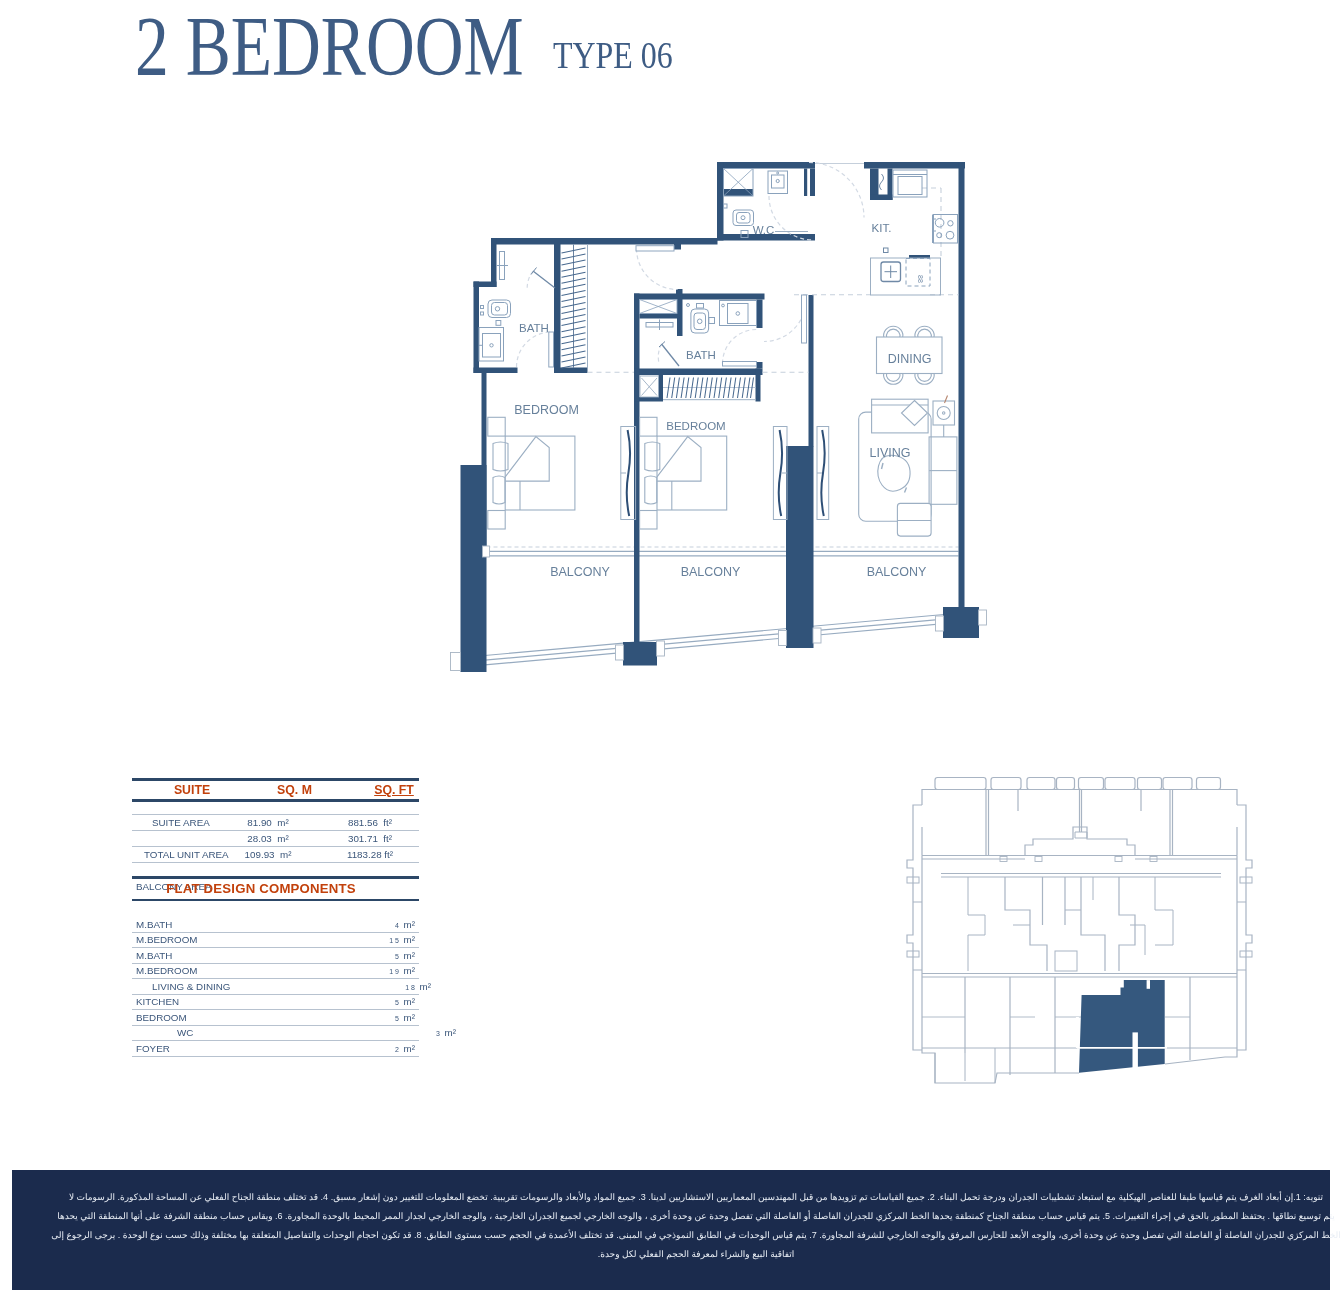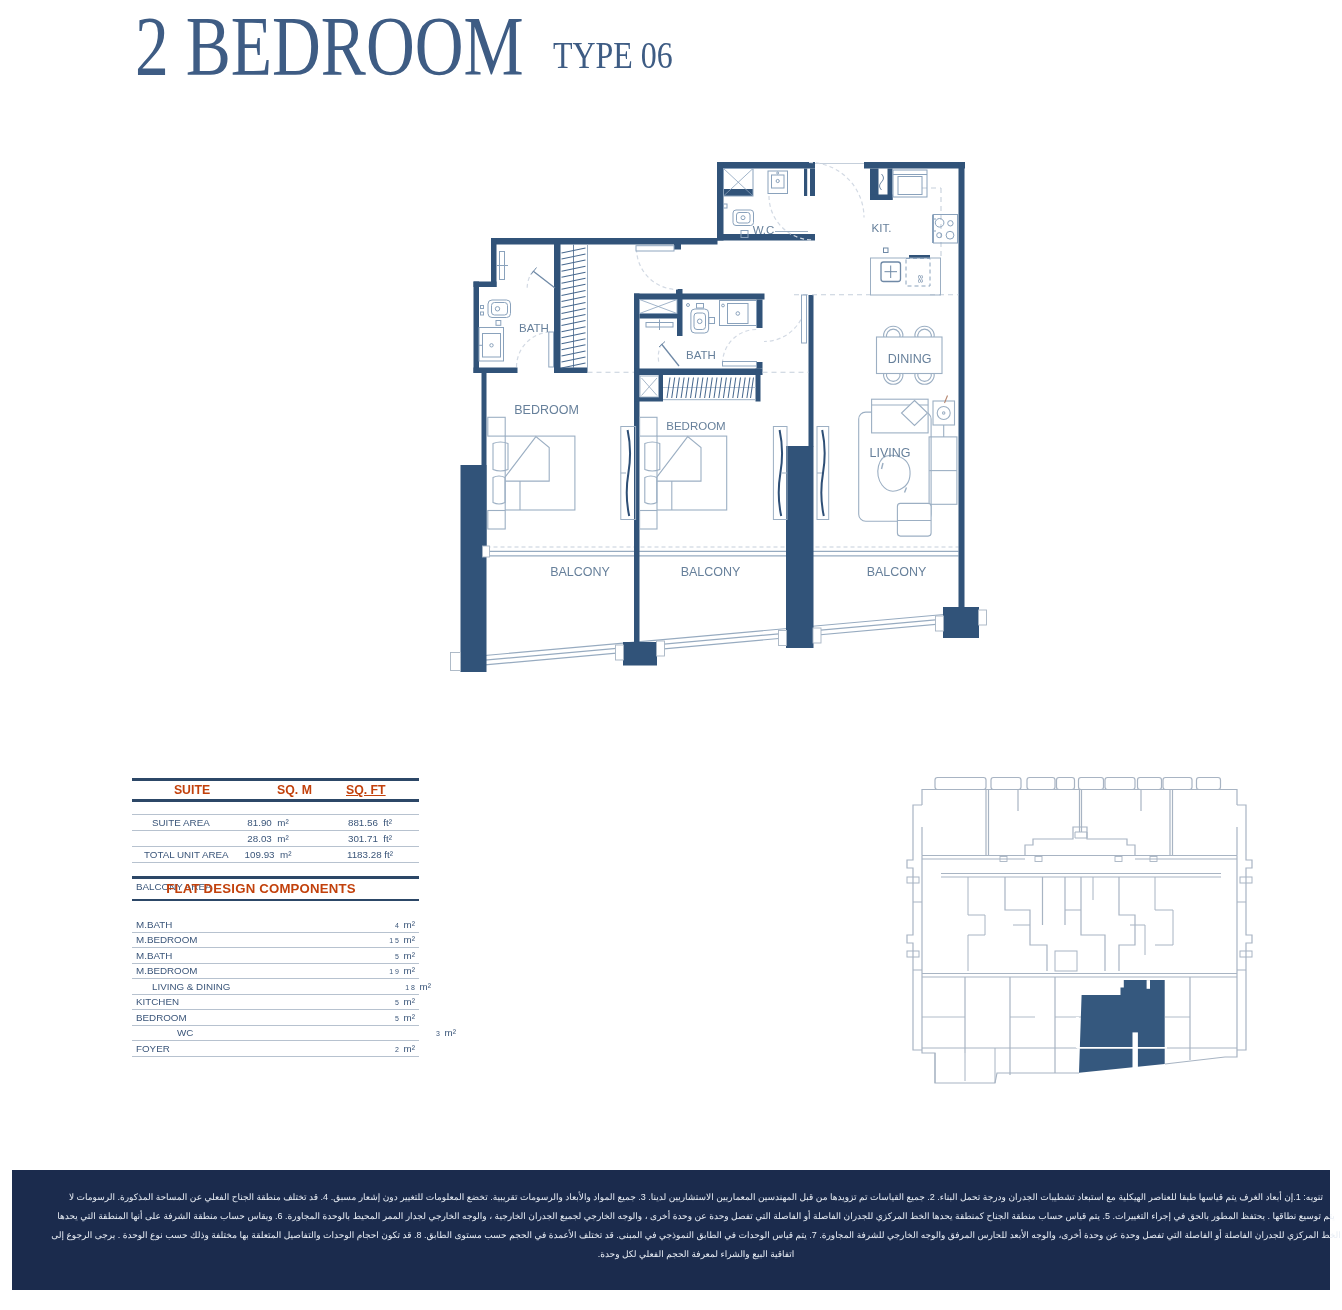--- a/index.html
+++ b/index.html
@@ -472,21 +472,21 @@
       </g>
 </g>
 </svg>
 
 <div class="abs" style="left:132px;top:0px;width:287px;height:1100px;color:#3b567a;">
 
   <div class="abs thick" style="left:0;top:778px;width:287px;"></div>
   <div class="abs t-navy" style="left:0;top:783px;width:287px;font-size:12.3px;font-weight:bold;">
     <span class="abs" style="left:10px;width:100px;text-align:center;">SUITE</span>
     <span class="abs" style="left:120px;width:85px;text-align:center;">SQ. M</span>
-    <span class="abs" style="left:214px;width:72px;text-align:left;text-decoration:underline;">SQ. FT</span>
+    <span class="abs" style="left:226px;width:72px;text-align:center;text-decoration:underline;">SQ. FT</span>
   </div>
   <div class="abs thick" style="left:0;top:799px;width:287px;"></div>
 
   <div class="abs thin" style="left:0;top:813.5px;width:287px;"></div>
   <div class="abs" style="left:4px;top:816.5px;width:283px;font-size:9.8px;">
     <span class="abs" style="left:16px;">SUITE AREA</span>
       <span class="abs" style="left:94px;width:76px;text-align:center;">81.90&nbsp; m²</span>
       <span class="abs" style="left:196px;width:76px;text-align:center;">881.56&nbsp; ft²</span>
   </div>
   <div class="abs thin" style="left:0;top:829.5px;width:287px;"></div>

